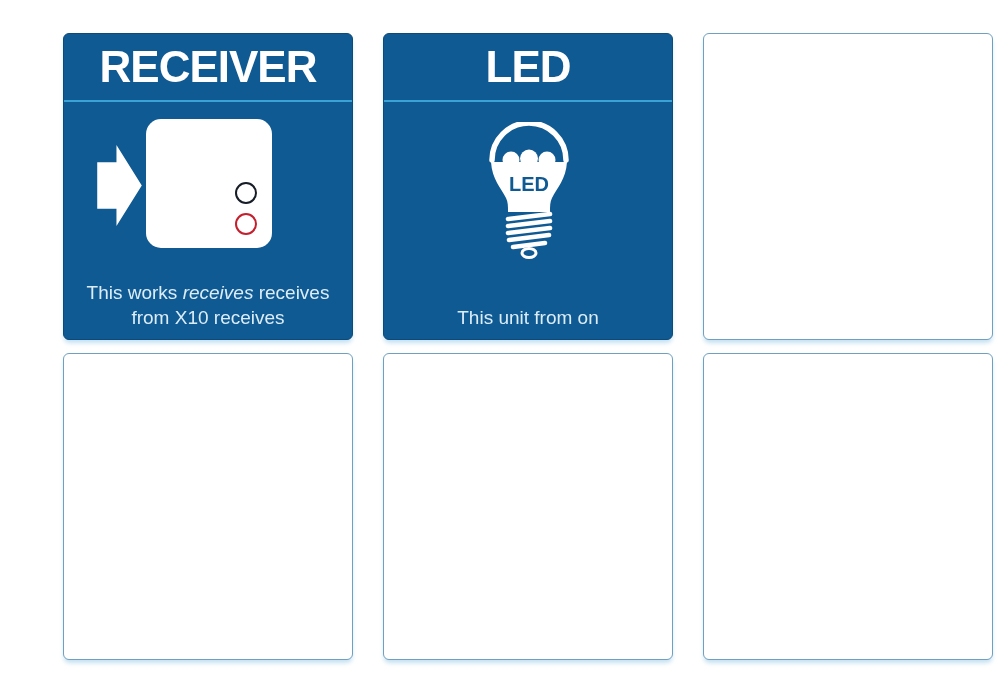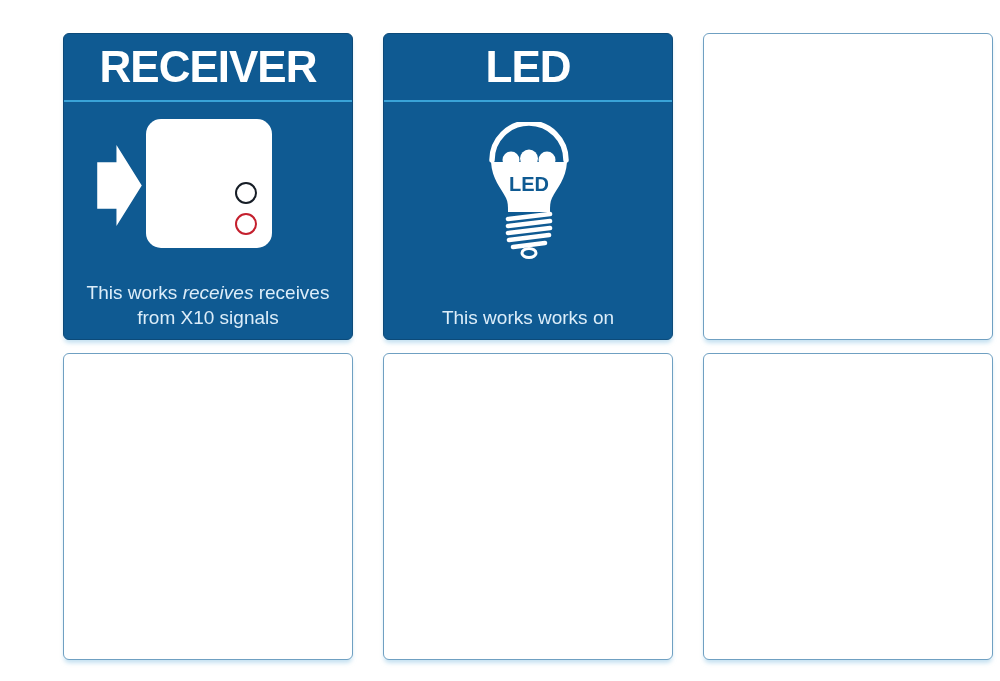--- a/index.html
+++ b/index.html
@@ -83,21 +83,21 @@
       <polygon points="0,17 19,17 19,0 44,40 19,80 19,63 0,63" fill="#ffffff"></polygon>
     </svg>
 
     <div class="module-square">
       <div class="indicator black"></div>
       <div class="indicator red"></div>
     </div>
 
     <div class="caption">
       <span>This works </span><span class="it">receives</span><span> receives</span><br>
-      <span>from X10 signals</span>
+      <span>from X10 receives</span>
     </div>
   </div>
 
   <div class="card card-blue">
     <div class="card-title">LED</div>
     <div class="title-divider"></div>
 
     <svg class="bulb-icon" viewBox="0 0 80 138" aria-hidden="true">
       <path d="M 3 38 A 37 37 0 0 1 77 38" fill="none" stroke="#ffffff" stroke-width="5.5" stroke-linecap="round"></path>
       <g fill="#ffffff">
@@ -111,21 +111,21 @@
         <line x1="19" y1="97" x2="61" y2="92"></line>
         <line x1="19" y1="104" x2="61" y2="99"></line>
         <line x1="19" y1="111" x2="61" y2="106"></line>
         <line x1="20" y1="118" x2="60" y2="113"></line>
         <line x1="24" y1="125" x2="56" y2="121"></line>
       </g>
       <ellipse cx="40" cy="131" rx="7" ry="4.5" fill="none" stroke="#ffffff" stroke-width="3"></ellipse>
     </svg>
 
     <div class="caption">
-      <span>This works works on</span><br>
+      <span>This unit from on</span><br>
     </div>
   </div>
 
   <div class="card card-empty"></div>
   <div class="card card-empty"></div>
   <div class="card card-empty"></div>
   <div class="card card-empty"></div>
 
 </div>
 

